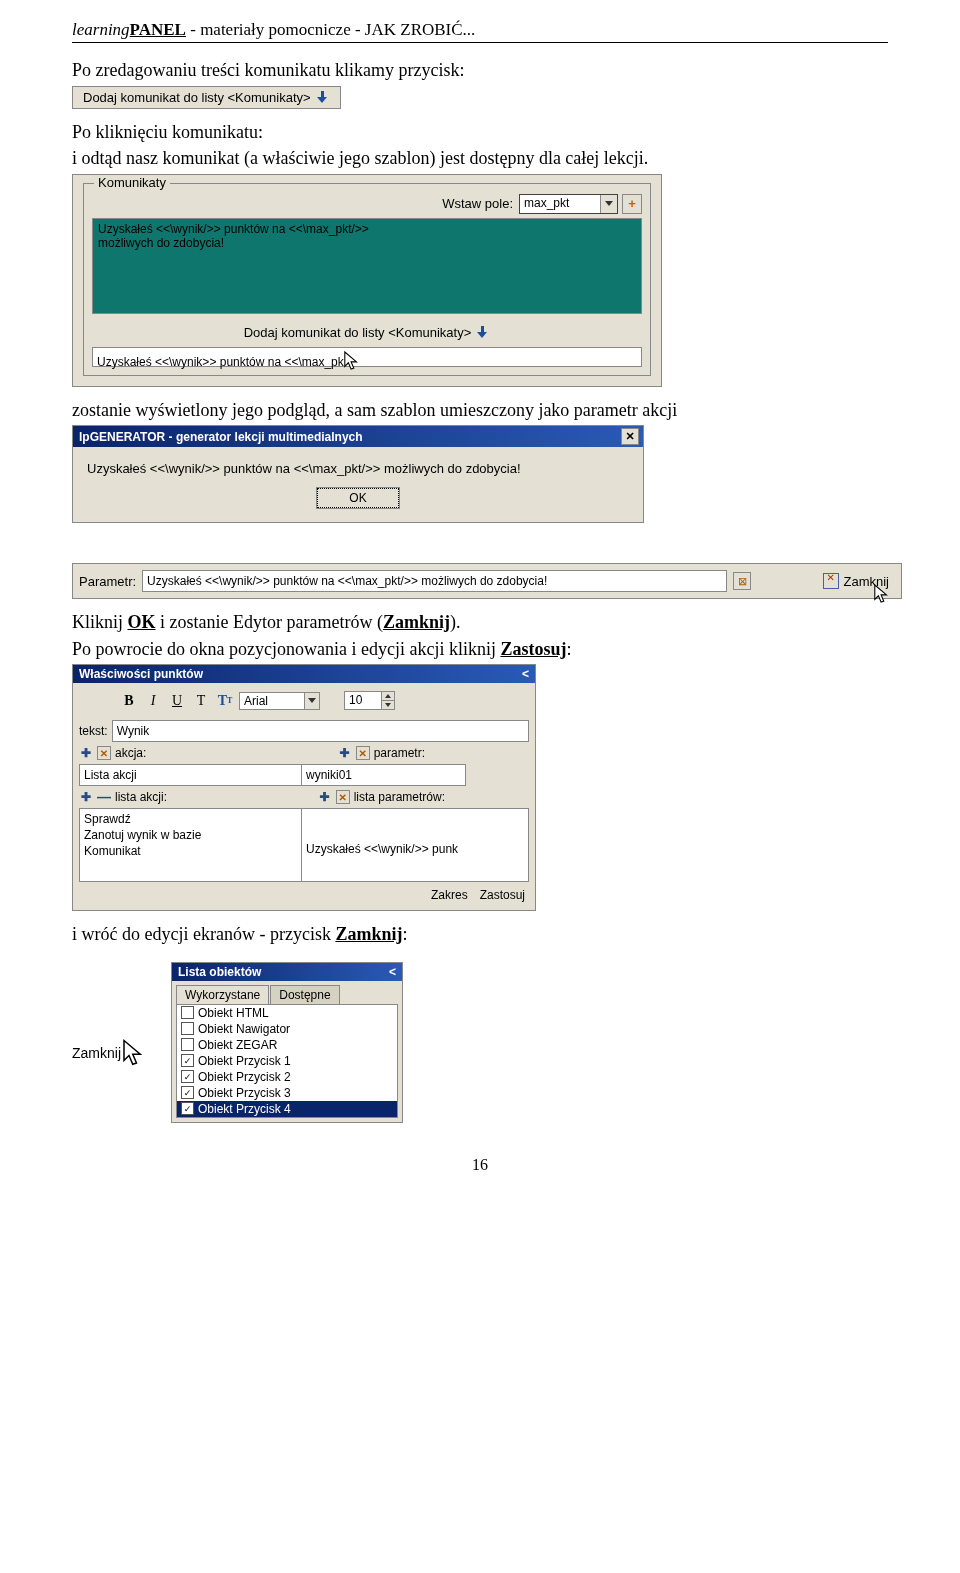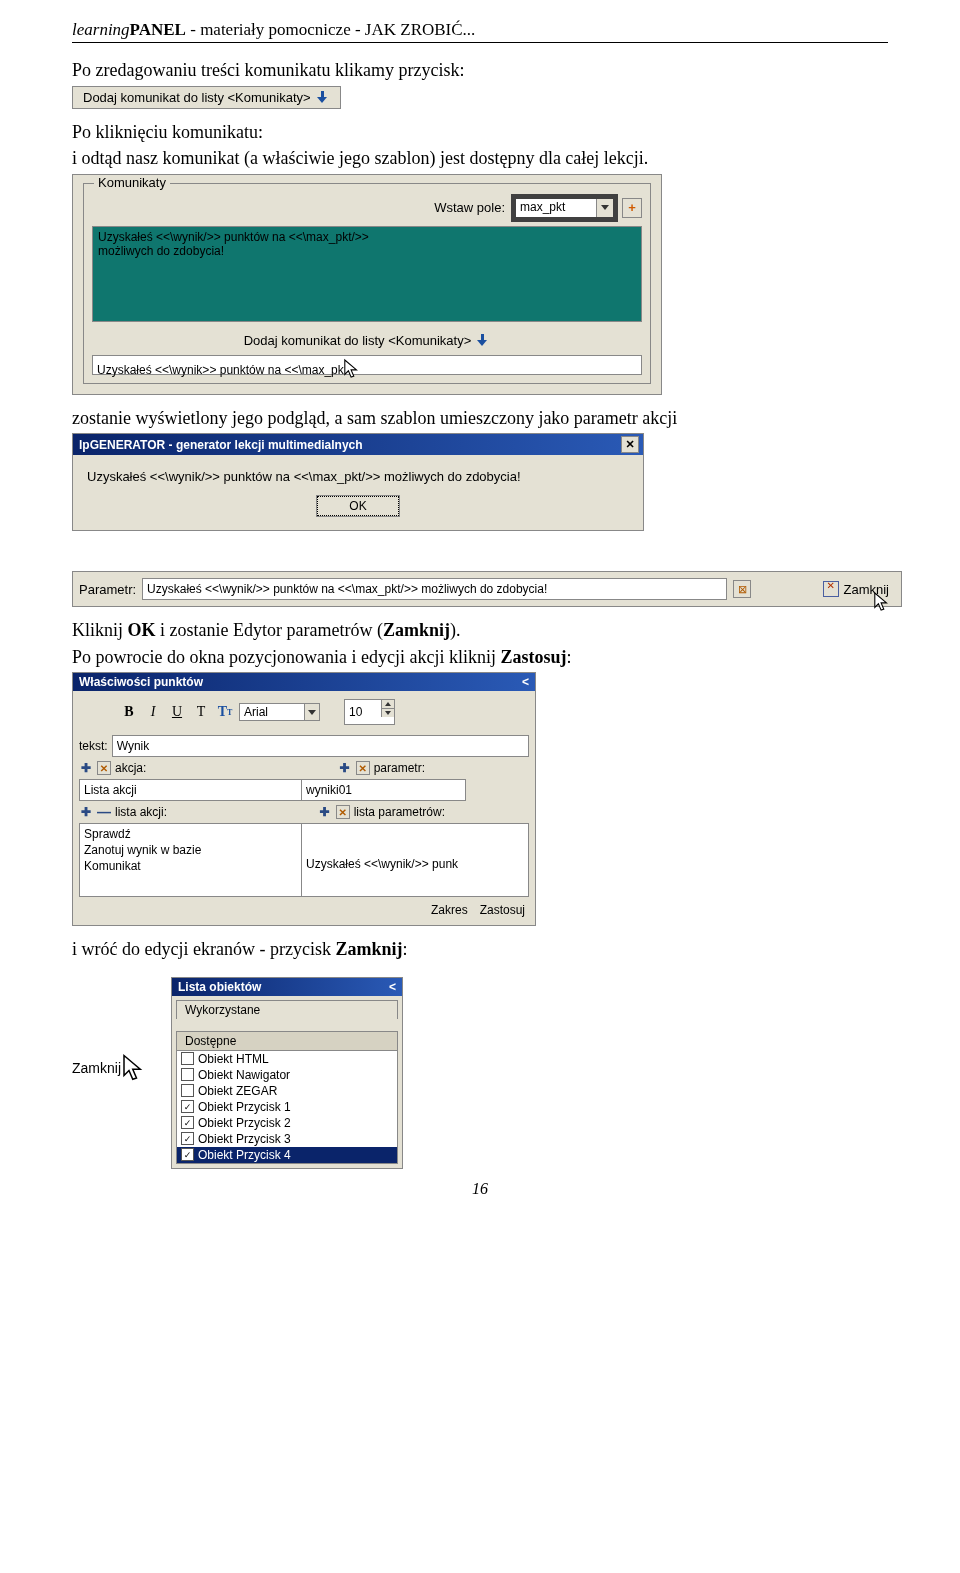--- a/index.html
+++ b/index.html
@@ -16,24 +16,24 @@
   }
   .header-line {
     font-size: 17px;
     padding-bottom: 2px;
     border-bottom: 1px solid #000;
     margin-bottom: 16px;
   }
   .header-line .italic { font-style: italic; }
   .header-line .bold { font-weight: bold; }
   p { margin: 0 0 4px 0; line-height: 1.25; }
-  .bold { font-weight: bold; }
+  .bold { font-weight: bold; text-decoration: underline; }
   .screenshot { background: #e4e1d4; border: 1px solid #888; font-family: Tahoma, Arial, sans-serif; font-size: 13px; color: #000; }
   .sep { height: 12px; }
-  .page-num { text-align: center; font-size: 16px; margin-top: 11px; font-style: italic; }
+  .page-num { text-align: center; font-size: 16px; margin-top: 33px; }
 
   
   .ss-btn1 {
     display: inline-flex;
     align-items: center;
     background: #e4e1d4;
     border: 1px solid #888;
     padding: 3px 10px;
     font-family: Tahoma, Arial, sans-serif;
     font-size: 13px;
@@ -67,21 +67,21 @@
     left: 10px;
     background: #e4e1d4;
     padding: 0 4px;
     font-size: 13px;
   }
   .ss2 .toprow {
     display:flex; align-items:center; justify-content:flex-end; gap:4px; margin-bottom:4px;
   }
   .ss2 .field-label { margin-right:2px;}
   .ss2 .combo {
-    display:flex; background:#fff; border:5px solid #404040; height:18px;
+    display:flex; background:#fff; border:1px solid #404040; height:18px;
   }
   .ss2 .combo input {
     border:0; width:72px; height:16px; font-family:Tahoma,Arial,sans-serif; font-size:12px; padding:0 4px; outline:none;
   }
   .ss2 .combo .dd {
     width:16px; background:#e4e1d4; border-left:1px solid #888; display:flex; align-items:center; justify-content:center;
   }
   .ss2 .combo .dd::after{
     content:""; border-left:4px solid transparent; border-right:4px solid transparent; border-top:5px solid #333;
   }
@@ -160,21 +160,21 @@
   .ss5 .tb{ display:flex; align-items:center; gap:4px; padding:4px 0 6px 40px;}
   .ss5 .tbbtn{ width:20px; height:18px; background:#e4e1d4; display:flex; align-items:center; justify-content:center; font-family:"Times New Roman",serif; font-size:14px;}
   .ss5 .tbbtn.b{ font-weight:bold;}
   .ss5 .tbbtn.i{ font-style:italic;}
   .ss5 .tbbtn.u{ text-decoration:underline;}
   .ss5 .fontcombo{ display:flex; border:1px solid #888; background:#fff;}
   .ss5 .fontcombo input{ border:0; width:56px; height:16px; font-size:12px; padding:0 4px; outline:none;}
   .ss5 .fontcombo .dd{ width:14px; background:#e4e1d4; border-left:1px solid #888; display:flex; align-items:center; justify-content:center;}
   .ss5 .fontcombo .dd::after{content:""; border-left:4px solid transparent; border-right:4px solid transparent; border-top:5px solid #333;}
   .ss5 .sizebox{ display:flex; border:1px solid #888; background:#fff;}
-  .ss5 .sizebox input{border:0; width:28px; height:24px; text-align:left; font-size:12px; padding:0 4px; outline:none;}
+  .ss5 .sizebox input{border:0; width:28px; height:16px; text-align:left; font-size:12px; padding:0 4px; outline:none;}
   .ss5 .spinners{ display:flex; flex-direction:column;}
   .ss5 .spin{ width:12px; height:8px; background:#e4e1d4; border-left:1px solid #888; border-bottom:1px solid #888; display:flex; align-items:center; justify-content:center;}
   .ss5 .spin:last-child{border-bottom:0;}
   .ss5 .spin::after{content:""; }
   .ss5 .spin.up::after{border-left:3px solid transparent; border-right:3px solid transparent; border-bottom:4px solid #333;}
   .ss5 .spin.dn::after{border-left:3px solid transparent; border-right:3px solid transparent; border-top:4px solid #333;}
   .ss5 .row{ display:flex; align-items:center; gap:4px; margin:4px 0;}
   .ss5 .row label{ font-size:12px;}
   .ss5 input.wide{ flex:1; height:18px; background:#fff; border:1px solid #888; padding:1px 4px; font-size:12px; outline:none;}
   .plusic, .xic { width:14px; height:14px; display:inline-flex; align-items:center; justify-content:center; font-size:12px; font-weight:bold;}
@@ -194,21 +194,21 @@
   .ss6wrap{ display:flex; align-items:flex-start; gap:24px; }
   .ss6left{ padding-top:76px; display:flex; align-items:center; gap:0;}
   .ss6left .zlbl{ font-family:Tahoma,Arial,sans-serif; font-size:14px;}
   .ss6{ width:230px; padding:0;}
   .ss6 .titlebar{
     background: linear-gradient(to right, #0a246a, #2a5ab6);
     color:#fff; display:flex; align-items:center; justify-content:space-between;
     padding:2px 6px; font-weight:bold; font-size:12px;
   }
   .ss6 .chev{ color:#fff; font-weight:bold;}
-  .ss6 .tabs{ display:flex; background:#e4e1d4; padding:4px 4px 0 4px; gap:12px; font-size:12px;flex-direction:column;}
+  .ss6 .tabs{ display:flex; background:#e4e1d4; padding:4px 4px 0 4px; gap:1px; font-size:12px;}
   .ss6 .tab{ padding:2px 8px; border:1px solid #888; border-bottom:0; background:#e4e1d4; }
   .ss6 .tab.inactive{ background:#d6d2c2;}
   .ss6 .listarea{ background:#fff; border:1px solid #888; margin:0 4px 4px 4px; font-size:12px;}
   .ss6 .item{ display:flex; align-items:center; gap:4px; padding:1px 4px;}
   .ss6 .item.sel{ background:#0a246a; color:#fff;}
   .ss6 .cb{ width:11px; height:11px; border:1px solid #555; background:#fff; display:inline-flex; align-items:center; justify-content:center; font-size:9px; color:#000;}
   .ss6 .item.sel .cb{ background:#fff; color:#000;}
 
 </style>
 </head>

